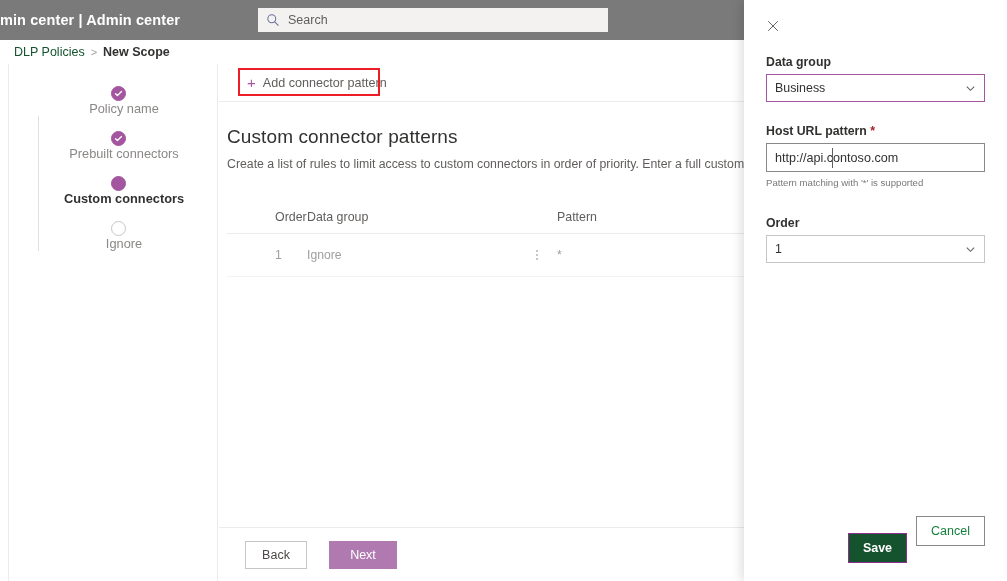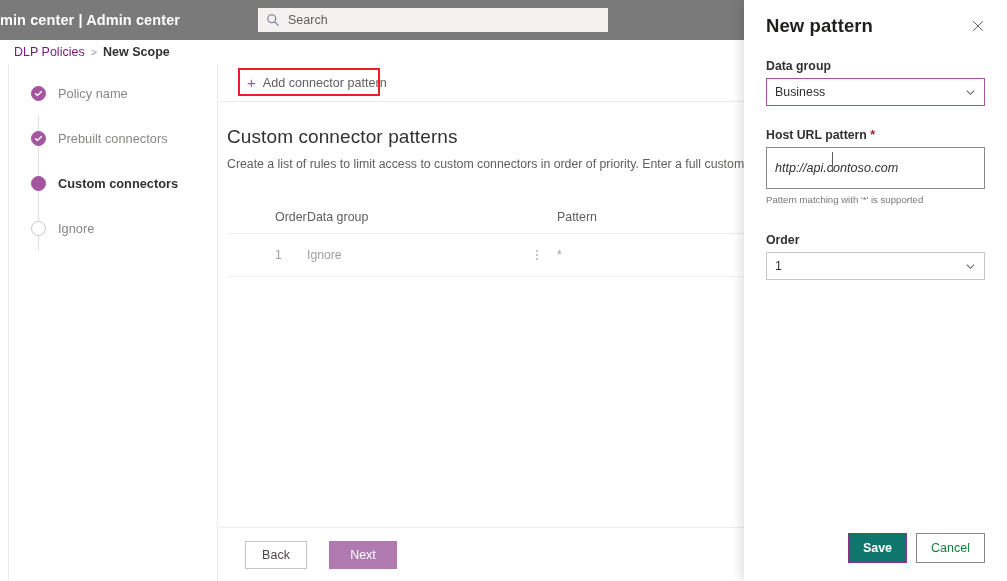--- a/index.html
+++ b/index.html
@@ -68,21 +68,21 @@
     width: 1007px;
     height: 24px;
     display: flex;
     align-items: center;
     padding-left: 14px;
     box-sizing: border-box;
     background: #fff;
   }
   .crumb {
     font-size: 12.5px;
-    color: #701a75;
+    color: #14532d;
   }
   .crumb.current {
     color: #323130;
     font-weight: bold;
   }
   .crumb-sep {
     font-size: 11px;
     color: #a19f9d;
     margin: 0 6px;
   }
@@ -96,24 +96,25 @@
     height: 517px;
     background: #ffffff;
     border-left: 1px solid #edebe9;
     border-right: 1px solid #edebe9;
     box-sizing: border-box;
     padding-top: 22px;
   }
   .step {
     position: relative;
     display: flex;
-    align-items: flex-start;
+    align-items: center;
     height: 45px;
     padding-left: 22px;
     box-sizing: border-box;
+    flex-direction: column;
   }
   .step-dot {
     width: 15px;
     height: 15px;
     border-radius: 50%;
     flex: 0 0 auto;
     margin-right: 12px;
     position: relative;
     z-index: 2;
     background: #ffffff;
@@ -354,31 +355,30 @@
     cursor: pointer;
     justify-content: space-between;
   }
   .combo.focused { border-color: #a4559f; }
   .chev {
     width: 11px; height: 11px;
     color: #605e5c;
     flex: 0 0 auto;
   }
   .textinput {
-    height: 42px;
+    height: 29px;
     border: 1px solid #8a8886;
     background: #ffffff;
     display: flex;
     align-items: center;
     padding: 0 8px;
     font-size: 12.6px;
     color: #323130;
     box-sizing: border-box;
     position: relative;
-    font-style: italic;
   }
   .caret {
     position: absolute;
     left: 65px;
     top: 4px;
     width: 1px;
     height: 20px;
     background: #605e5c;
   }
   .hint {
@@ -389,26 +389,27 @@
   .panel-footer {
     position: absolute;
     left: 22px;
     right: 22px;
     bottom: 18px;
     display: flex;
     justify-content: flex-end;
     gap: 9px;
   }
   .btn-save {
-    background: #0f766e;
+    background: #14532d;
     border: 1px solid #8a2f8a;
     color: #ffffff;
     font-weight: bold;
     min-width: 58px;
     height: 30px;
+    margin-top: 17px;
   }
   .btn-cancel {
     background: #ffffff;
     border: 1px solid #8a8886;
     color: #15803d;
     min-width: 58px;
     height: 30px;
   }
 </style>
 </head>
@@ -515,21 +516,20 @@
     <button class="btn btn-next">Next</button>
   </div>
 
 </div>
 
 <div class="highlight-box"></div>
 
 <div class="panel">
 
   <div class="panel-head">
-    <span class="panel-title">New pattern</span>
     <svg class="close-icon" viewBox="0 0 16 16" fill="none" stroke="currentColor" stroke-width="1.1">
       <line x1="2.5" y1="2.5" x2="13.5" y2="13.5"></line>
       <line x1="13.5" y1="2.5" x2="2.5" y2="13.5"></line>
     </svg>
   </div>
 
   <div class="field">
     <label class="field-label">Data group</label>
     <div class="combo focused">
       <span>Business</span>

